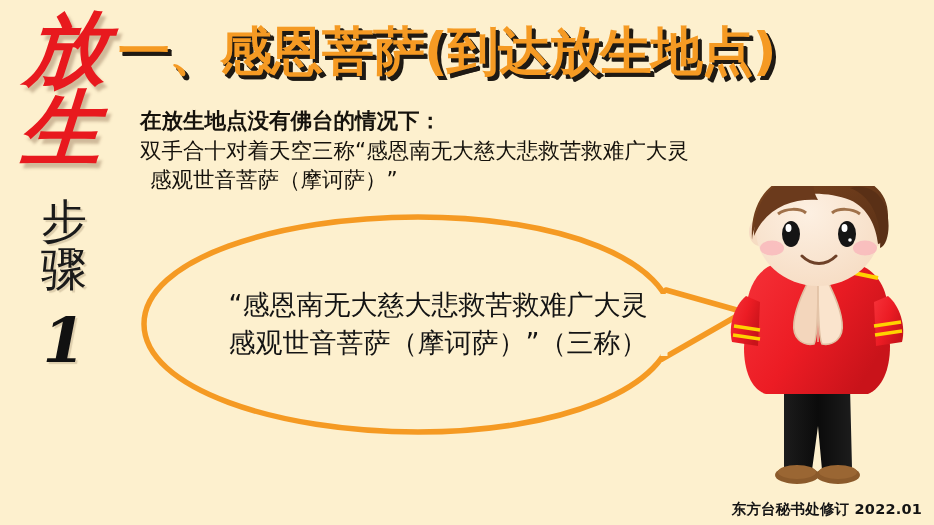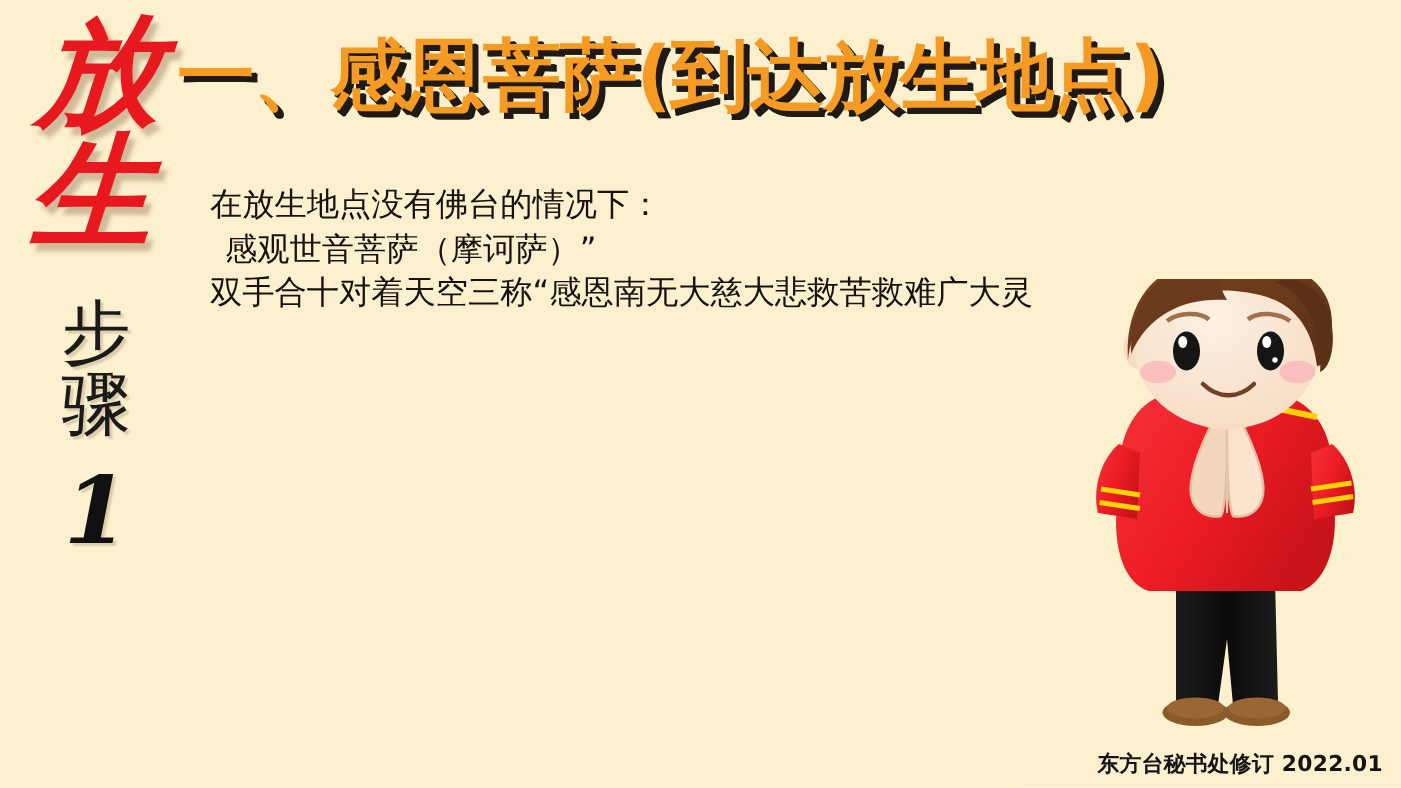--- a/index.html
+++ b/index.html
@@ -97,23 +97,22 @@
     position: absolute;
     left: 140px;
     top: 106px;
     width: 700px;
     font-family: "DejaVu Sans", "Liberation Sans", sans-serif;
     font-size: 21.5px;
     line-height: 1.38;
     color: #15120c;
   }
   #body-text .lead {
-    font-weight: normal;
+    font-weight: bold;
     display: block;
-    margin-top: 16px;
   }
   #body-text .ln { display: block; }
   #body-text .ln2 { padding-left: 10px; }
 
   
   #bubble-wrap {
     position: absolute;
     left: 128px;
     top: 212px;
     width: 620px;
@@ -175,24 +174,41 @@
       <span>步</span>
       <span>骤</span>
     </div>
     <div id="step-num">1</div>
   </div>
 
   <div id="title">一、感恩菩萨(到达放生地点)</div>
 
   <div id="body-text">
     <span class="lead ln">在放生地点没有佛台的情况下：</span>
+    <span class="ln">双手合十对着天空三称“感恩南无大慈大悲救苦救难广大灵</span>
     <span class="ln ln2">感观世音菩萨（摩诃萨）”</span>
-    <span class="ln">双手合十对着天空三称“感恩南无大慈大悲救苦救难广大灵</span>
   </div>
 
+  <div id="bubble-wrap">
+    <svg viewBox="0 0 620 225" xmlns="http://www.w3.org/2000/svg">
+      <path d="M 290 5
+               C 430 5 545 47 545 112
+               C 545 177 430 220 290 220
+               C 150 220 16 177 16 112
+               C 16 47 150 5 290 5 Z" fill="#FDF0CE" stroke="#F59A23" stroke-width="5.5" stroke-linejoin="round"></path>
+      <path d="M 538 78
+               L 616 100
+               L 534 147" fill="#FDF0CE" stroke="#F59A23" stroke-width="5.5" stroke-linejoin="miter" stroke-linecap="round"></path>
+      <path d="M 536 82 L 536 144" stroke="#FDF0CE" stroke-width="7" fill="none"></path>
+    </svg>
+    <div id="bubble-text">
+      <span>“感恩南无大慈大悲救苦救难广大灵</span>
+      <span>感观世音菩萨（摩诃萨）”（三称）</span>
+    </div>
+  </div>
 
   <div id="character">
     <svg viewBox="0 0 234 320" width="234" height="320" xmlns="http://www.w3.org/2000/svg">
       <defs>
         <radialGradient id="skinG" cx="42%" cy="35%" r="72%">
           <stop offset="0%" stop-color="#FDF0E2"></stop>
           <stop offset="100%" stop-color="#F6DCC3"></stop>
         </radialGradient>
         <linearGradient id="hairG" x1="0" y1="0" x2="1" y2="1">
           <stop offset="0%" stop-color="#7C451F"></stop>

